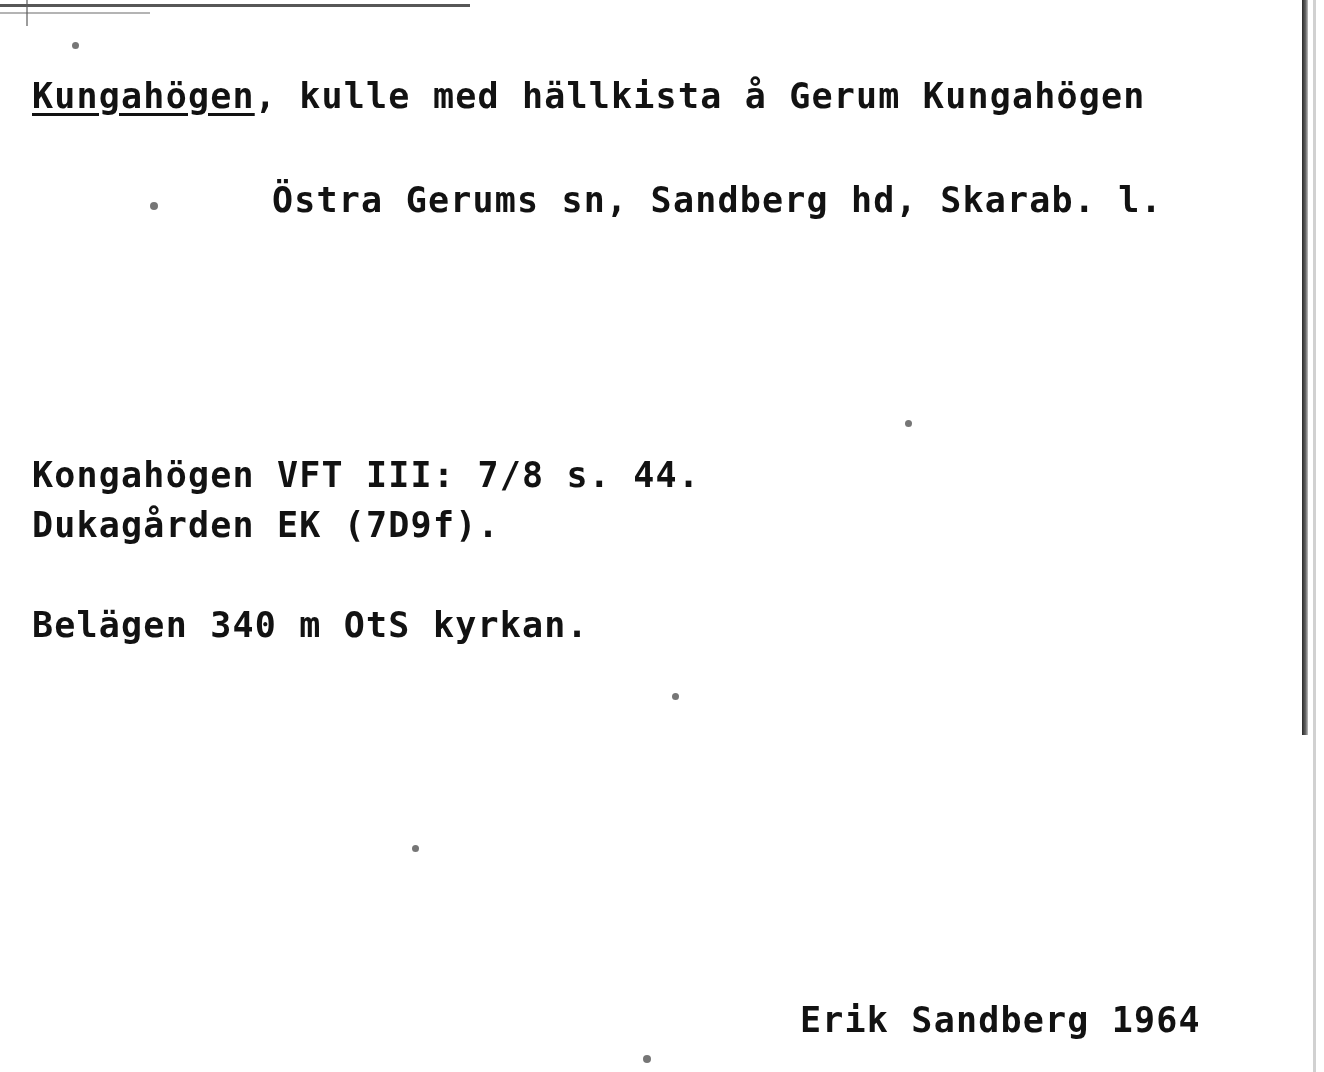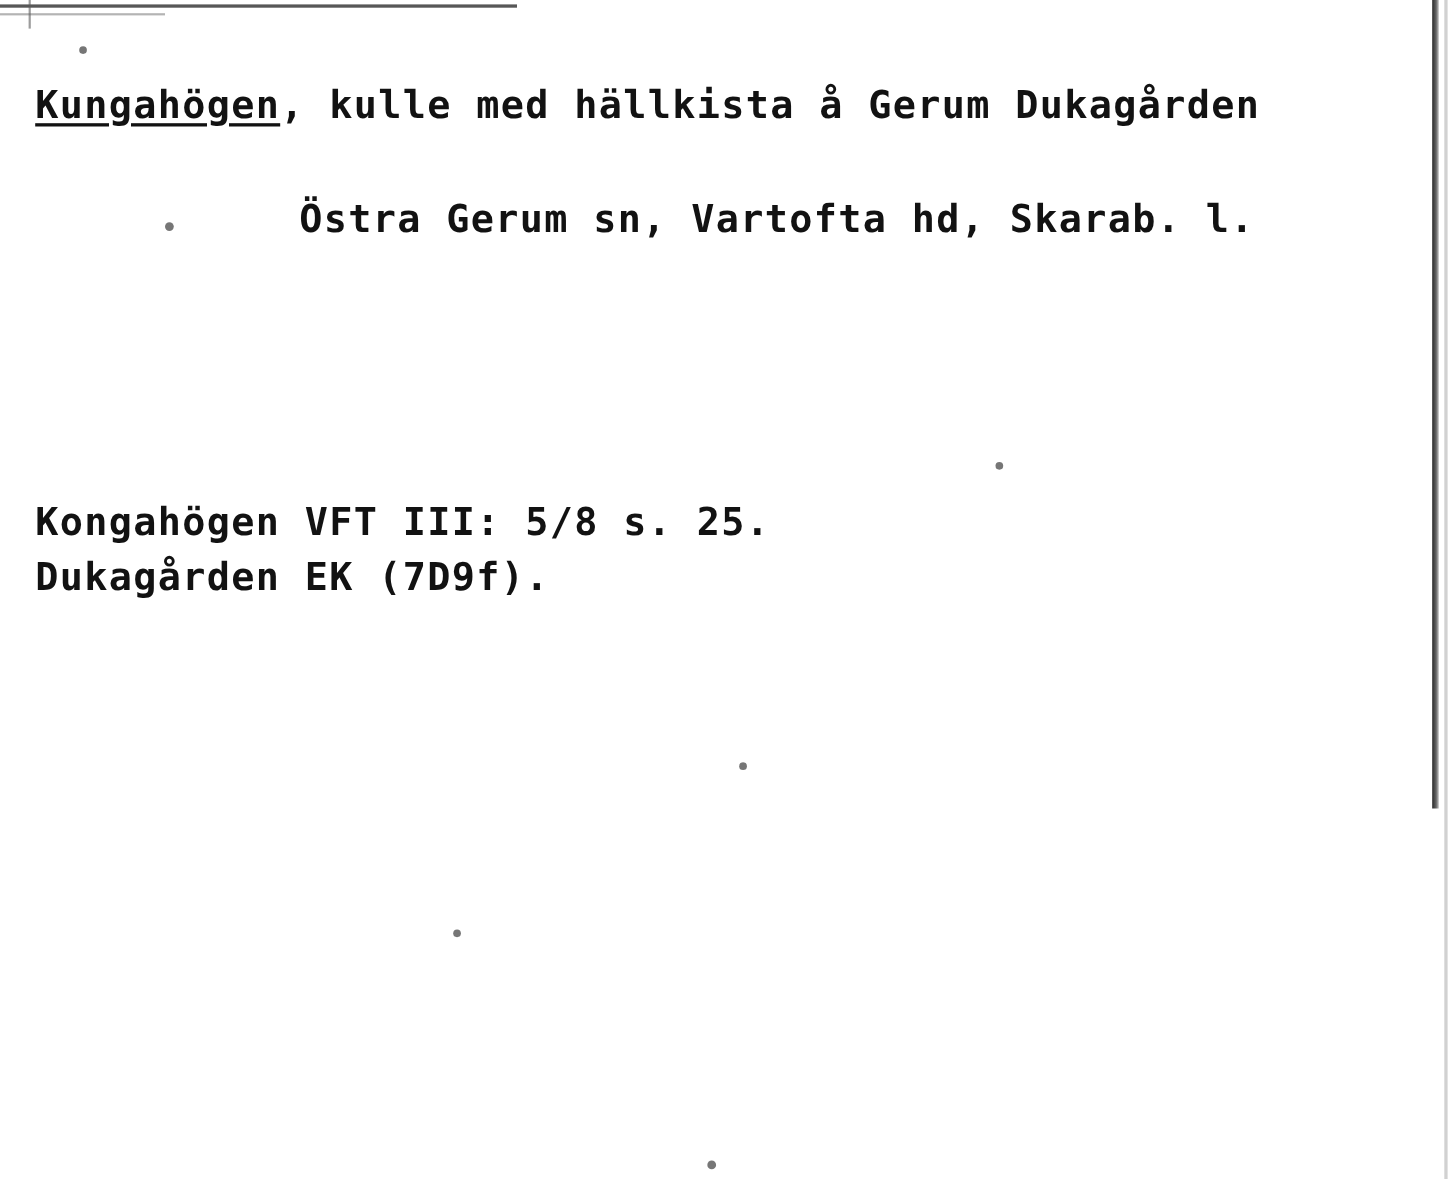--- a/index.html
+++ b/index.html
@@ -134,23 +134,25 @@
   <div class="edge-right"></div>
   <div class="edge-right-2"></div>
 
   <div class="speck" style="left:72px;top:42px;width:7px;height:7px;"></div>
   <div class="speck" style="left:150px;top:202px;width:8px;height:8px;"></div>
   <div class="speck" style="left:905px;top:420px;width:7px;height:7px;"></div>
   <div class="speck" style="left:672px;top:693px;width:7px;height:7px;"></div>
   <div class="speck" style="left:412px;top:845px;width:7px;height:7px;"></div>
   <div class="speck" style="left:643px;top:1055px;width:8px;height:8px;"></div>
 
-  <div class="line title-line"><span class="kw">Kungahögen</span><span>, kulle med hällkista å Gerum Dukagården</span></div>
+  <div class="line title-line"><span class="kw">Kungahögen</span><span>, kulle med hällkista å Gerum Kungahögen</span></div>
 
 
-  <div class="line title-line-3">Östra Gerum sn, Vartofta hd, Skarab. l.</div>
+  <div class="line title-line-3">Östra Gerums sn, Sandberg hd, Skarab. l.</div>
 
-  <div class="line ref-1">Kongahögen VFT III: 5/8 s. 25.</div>
+  <div class="line ref-1">Kongahögen VFT III: 7/8 s. 44.</div>
   <div class="line ref-2">Dukagården EK (7D9f).</div>
 
+  <div class="line note">Belägen 340 m OtS kyrkan.</div>
 
+  <div class="line signature">Erik Sandberg 1964</div>
 
 </div>
 
 </body></html>

